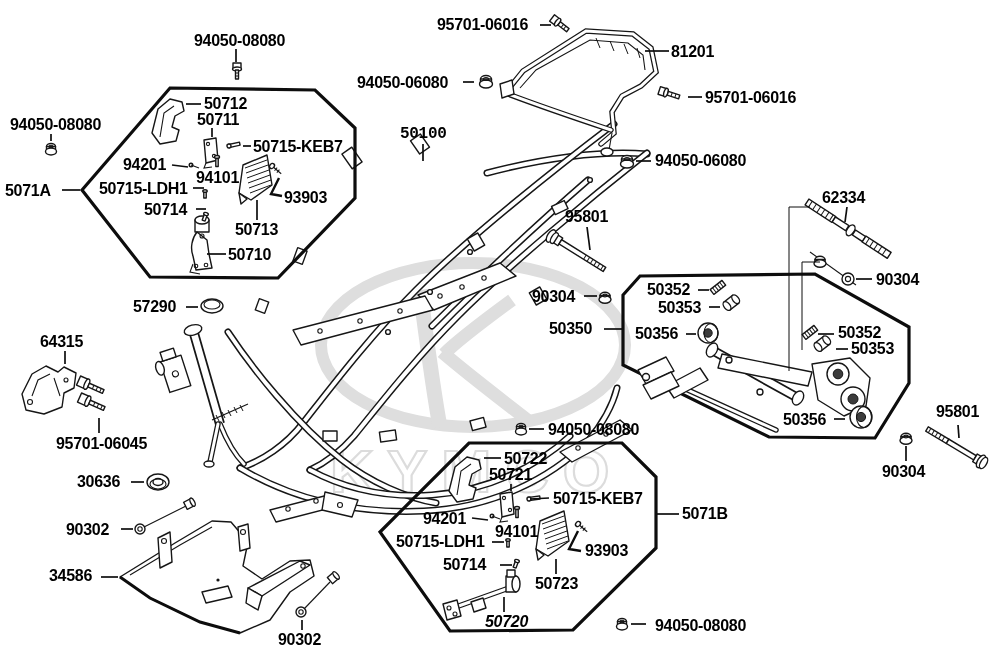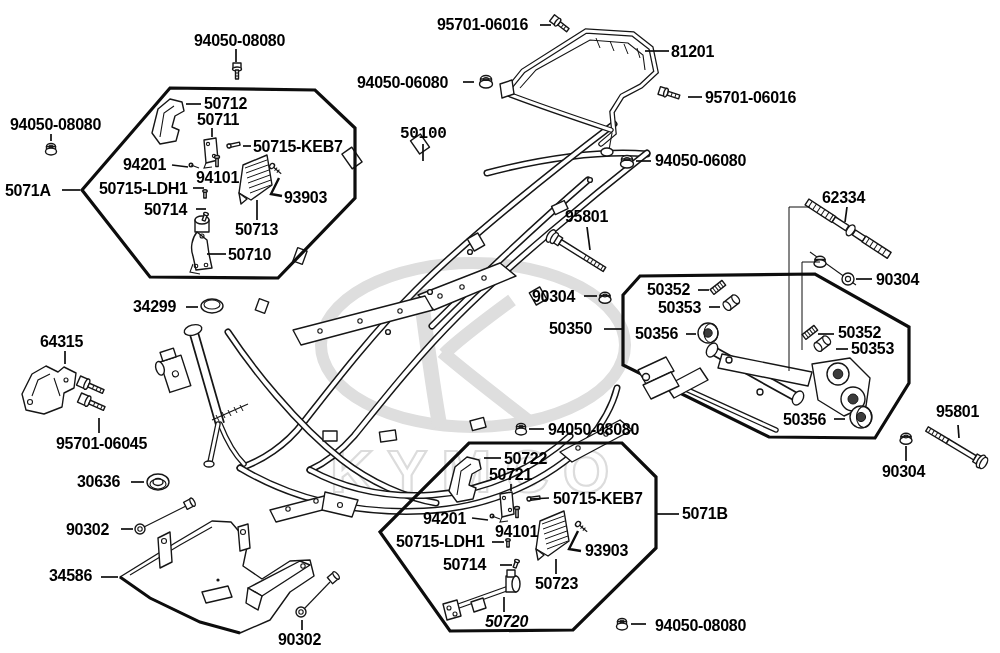--- a/index.html
+++ b/index.html
@@ -592,21 +592,21 @@
       <div class="part-label" style="left: 876px; top: 272px;">90304</div>
       <div class="part-label" style="left: 647px; top: 282px;">50352</div>
       <div class="part-label" style="left: 658px; top: 300px;">50353</div>
       <div class="part-label" style="left: 549px; top: 321px;">50350</div>
       <div class="part-label" style="left: 635px; top: 326px;">50356</div>
       <div class="part-label" style="left: 838px; top: 325px;">50352</div>
       <div class="part-label" style="left: 851px; top: 341px;">50353</div>
       <div class="part-label" style="left: 783px; top: 412px;">50356</div>
       <div class="part-label" style="left: 936px; top: 404px;">95801</div>
       <div class="part-label" style="left: 882px; top: 464px;">90304</div>
-      <div class="part-label" style="left: 133px; top: 299px;">34299</div>
+      <div class="part-label" style="left: 133px; top: 299px;">57290</div>
       <div class="part-label" style="left: 40px; top: 334px;">64315</div>
       <div class="part-label" style="left: 56px; top: 436px;">95701-06045</div>
       <div class="part-label" style="left: 77px; top: 474px;">30636</div>
       <div class="part-label" style="left: 66px; top: 522px;">90302</div>
       <div class="part-label" style="left: 49px; top: 568px;">34586</div>
       <div class="part-label" style="left: 278px; top: 632px;">90302</div>
       <div class="part-label" style="left: 548px; top: 422px;">94050-08080</div>
       <div class="part-label" style="left: 504px; top: 451px; text-align: center;">50722</div>
       <div class="part-label" style="left: 489px; top: 467px;">50721</div>
       <div class="part-label" style="left: 553px; top: 491px;">50715-KEB7</div>

